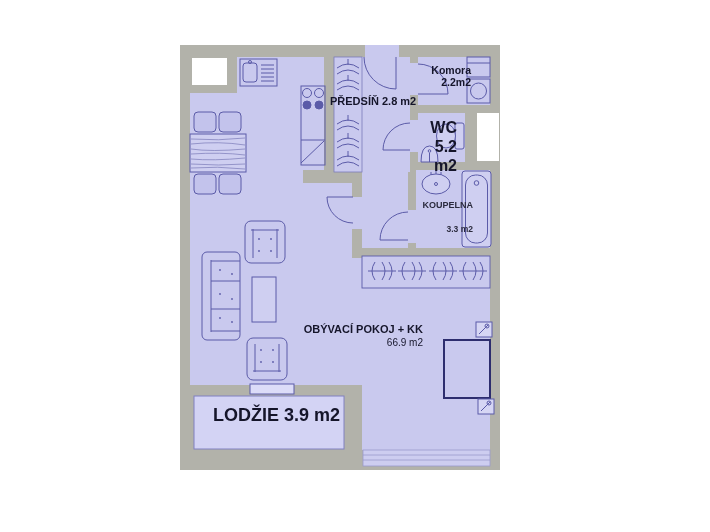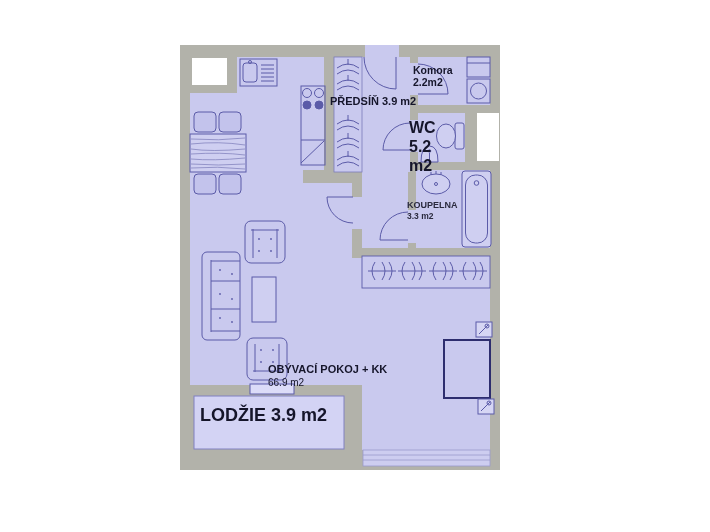--- a/index.html
+++ b/index.html
@@ -1,26 +1,26 @@
 <!DOCTYPE html>
 <html><head>
 <meta charset="utf-8">
 <style>
   html,body{margin:0;padding:0;background:#ffffff;}
   body{width:710px;height:532px;position:relative;font-family:"Liberation Sans",sans-serif;overflow:hidden;}
   #stage{position:absolute;left:0;top:0;width:710px;height:532px;}
   svg{position:absolute;left:0;top:0;}
-  .lbl{position:absolute;color:#15152a;text-align:left;line-height:1.18;pointer-events:none;}
+  .lbl{position:absolute;color:#15152a;text-align:right;line-height:1.18;pointer-events:none;}
   .lbl .l1{font-weight:700;}
   .predsin{left:330px;top:95px;width:84px;font-size:11px;font-weight:700;text-align:left;white-space:nowrap;}
   .komora{left:413px;top:64px;width:58px;font-size:10.5px;font-weight:700;}
   .wcl{left:409px;top:119px;width:48px;font-size:16px;font-weight:700;}
   .koupelna{left:407px;top:200px;width:66px;font-size:9px;font-weight:700;color:#2b2b3e;}
-  .koupelna .l2{font-size:8.5px;font-weight:600;}
-  .obyvaci{left:268px;top:323px;width:155px;font-size:11px;margin-top:40px;}
+  .koupelna .l2{font-size:8.5px;font-weight:600;margin-top:13px;}
+  .obyvaci{left:268px;top:323px;width:155px;font-size:11px;}
   .obyvaci .l2{font-size:10px;font-weight:400;margin-top:1px;}
   .lodzie{left:200px;top:405px;width:140px;font-size:18px;font-weight:700;white-space:nowrap;}
 </style>
 </head>
 <body>
 
 <div id="stage">
 <svg width="710" height="532" viewBox="0 0 710 532">
 
   <rect x="0" y="0" width="710" height="532" fill="#ffffff"></rect>
@@ -226,21 +226,21 @@
       <rect x="476" y="322" width="16" height="15"></rect>
       <line x1="479" y1="334" x2="488" y2="325"></line>
           <circle cx="487" cy="326" r="2" fill="none"></circle>
       <rect x="478" y="399" width="16" height="15"></rect>
       <line x1="481" y1="411" x2="490" y2="402"></line>
           <circle cx="489" cy="403" r="2" fill="none"></circle>
     </g>
   </g>
 </svg>
 
-<div class="lbl predsin">PŘEDSÍŇ 3.9 m2</div>
+<div class="lbl predsin">PŘEDSÍŇ 2.8 m2</div>
 
 <div class="lbl komora">
   <div class="l1">Komora</div>
   <div class="l2">2.2m2</div>
 </div>
 
 <div class="lbl wcl">
   <div class="l1">WC</div>
   <div class="l2">5.2 m2</div>
 </div>

